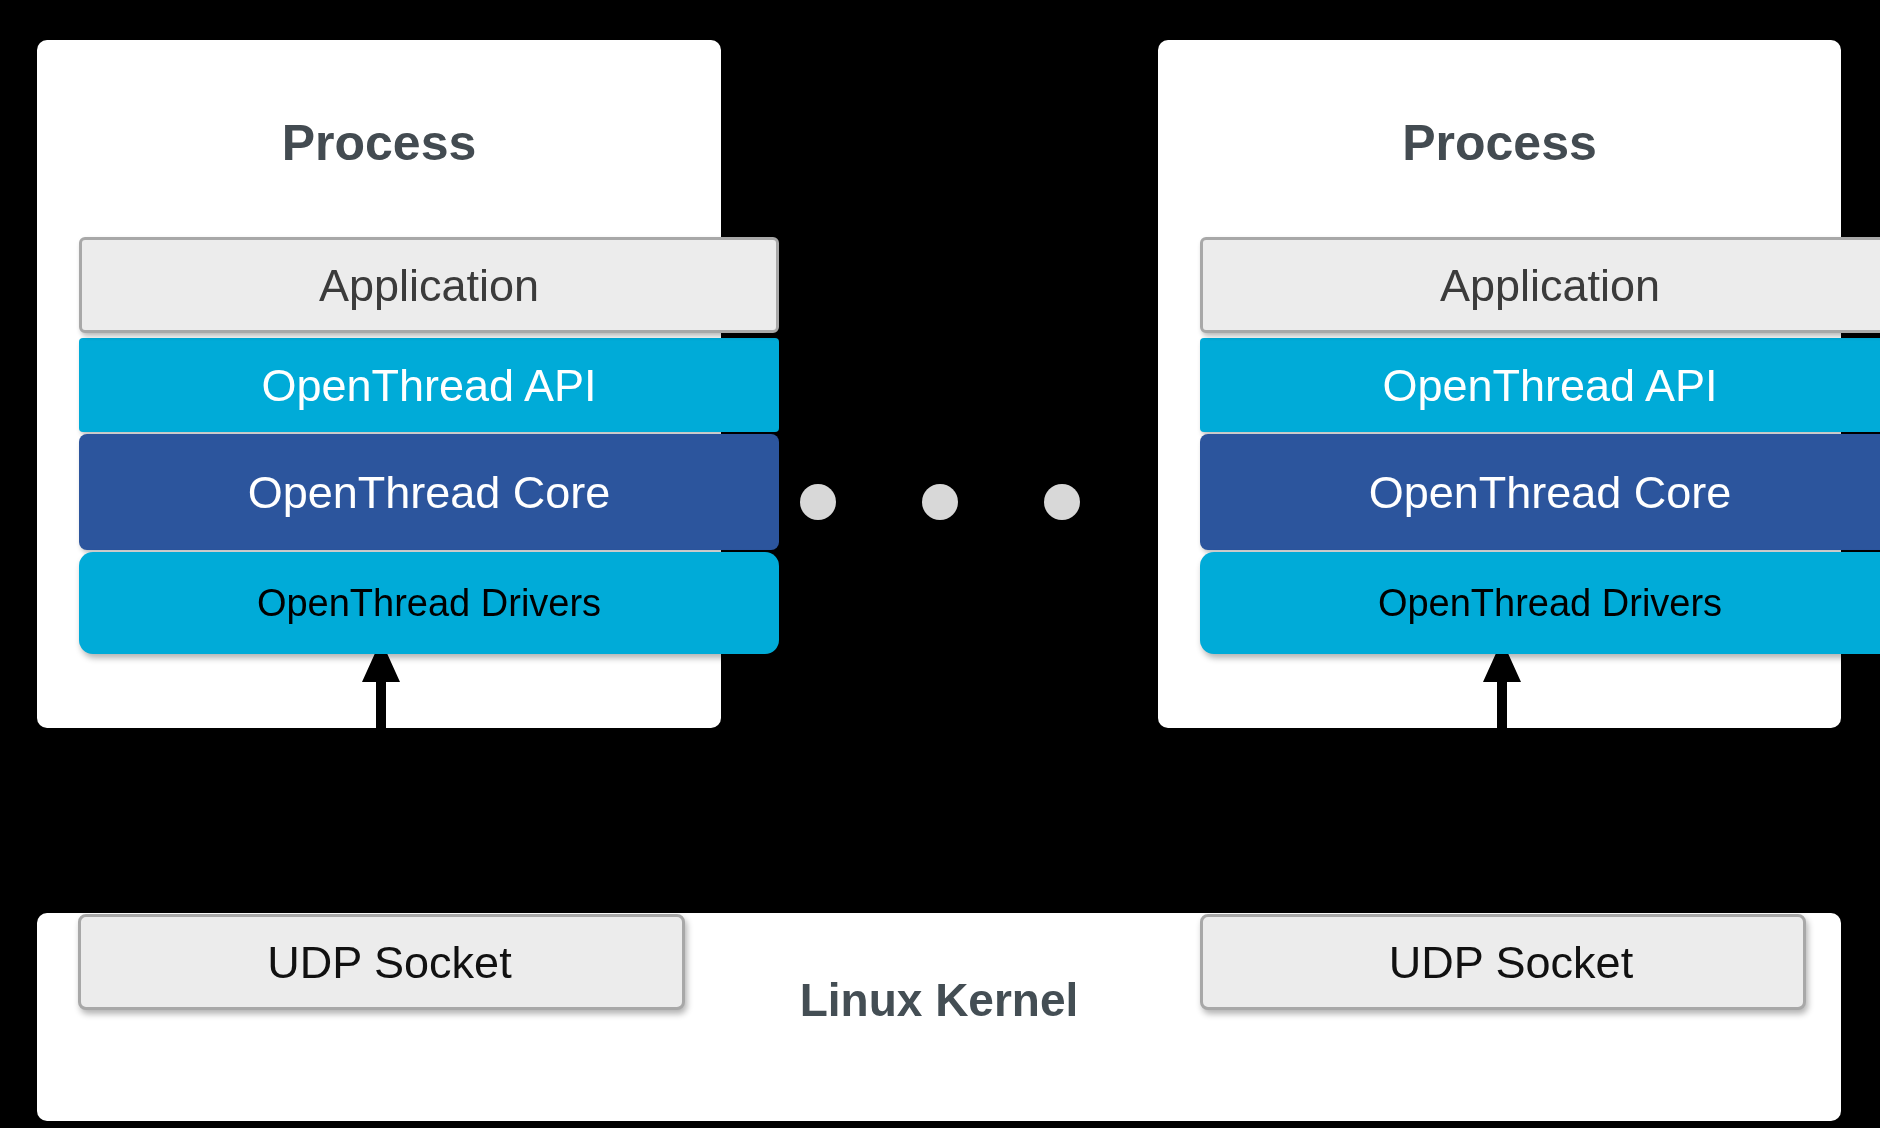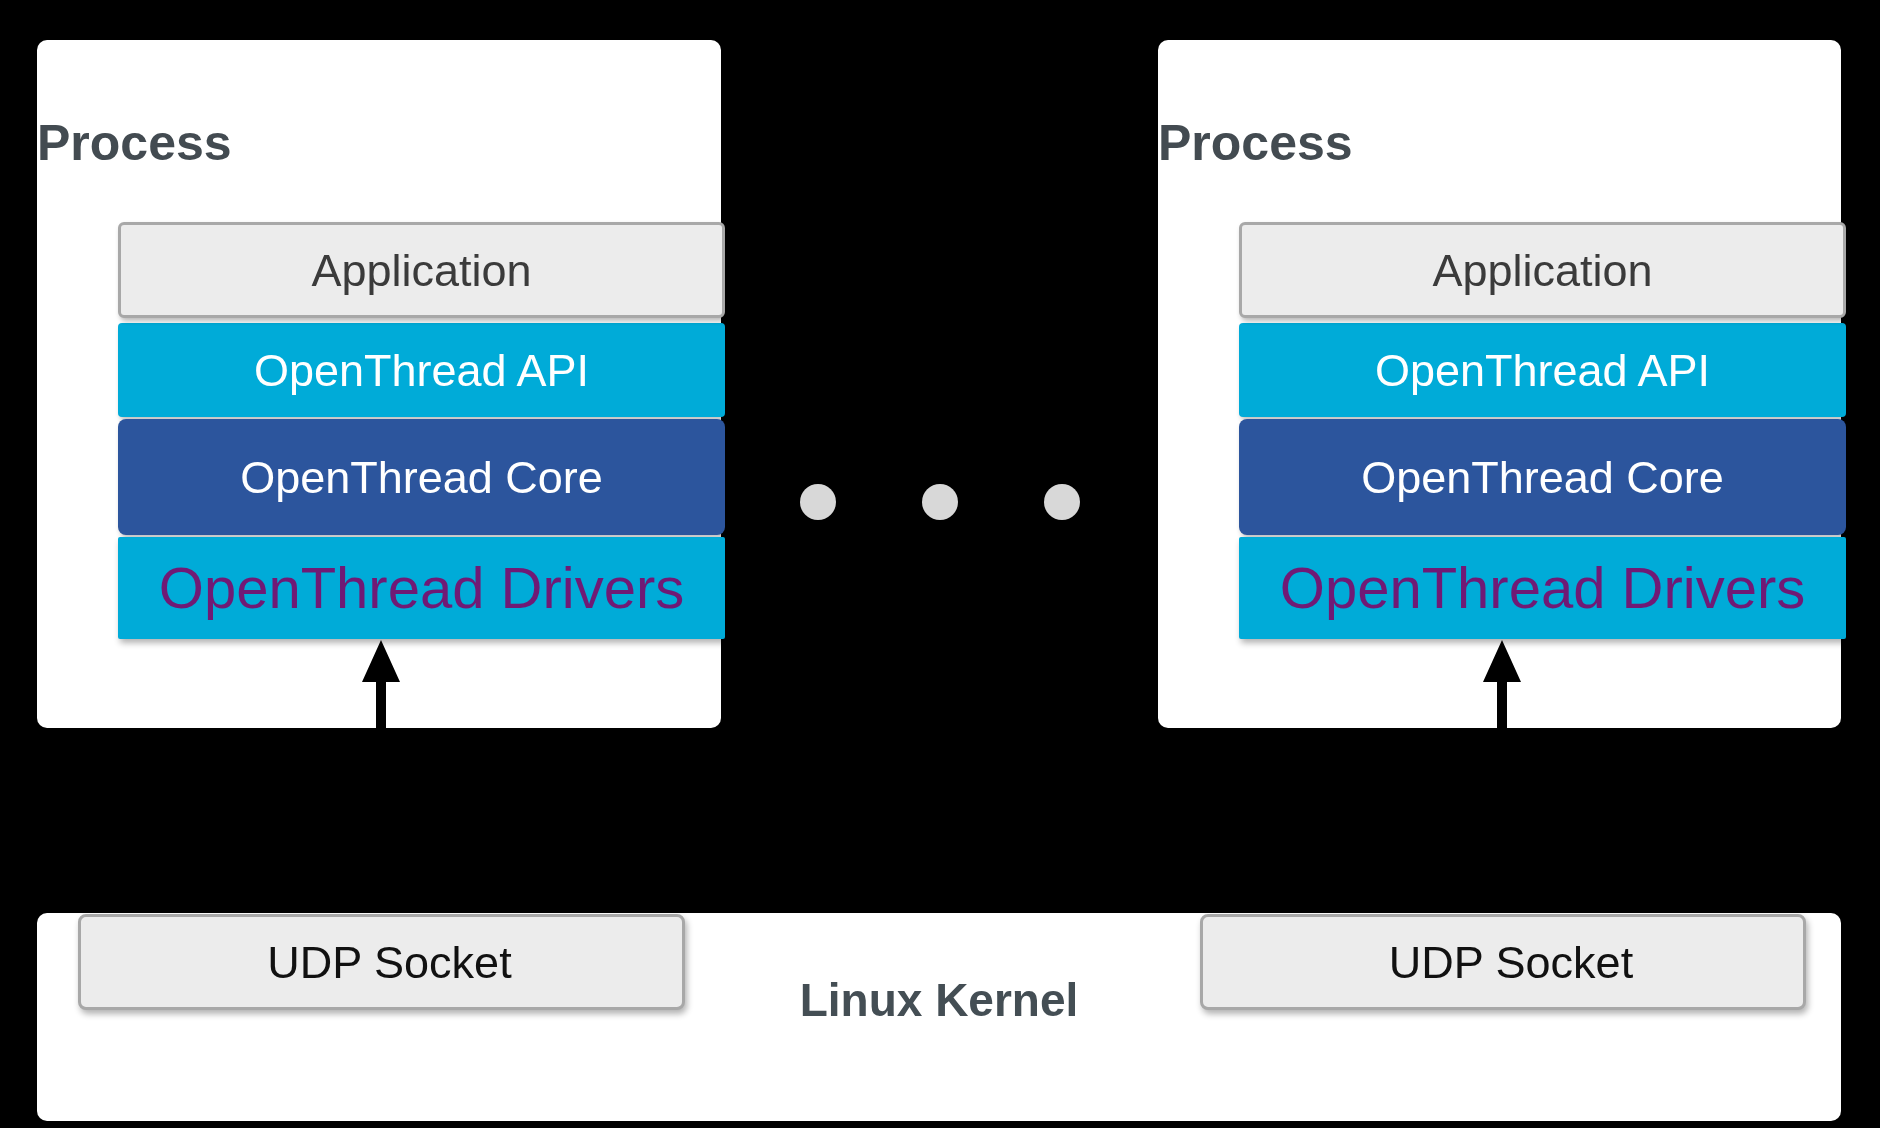--- a/index.html
+++ b/index.html
@@ -33,35 +33,34 @@
     box-sizing: border-box;
   }
   .process-card.left  { left: 37px;   top: 40px; width: 684px; height: 688px; }
   .process-card.right { left: 1158px; top: 40px; width: 683px; height: 688px; }
 
   .process-title {
     position: absolute;
     top: 78px;
     left: 0;
     width: 100%;
-    text-align: left;
+    text-align: center;
     font-size: 50px;
     font-weight: bold;
     color: #434b51;
     letter-spacing: 0px;
     line-height: 1;
   }
 
   
   .stack {
     position: absolute;
     left: 42px;
-    top: 182px;
-    width: 607px;
-    margin-left: 39px;
+    top: 197px;
+    width: 700px;
   }
   .layer {
     position: relative;
     box-sizing: border-box;
     display: flex;
     align-items: center;
     justify-content: center;
     text-align: center;
     line-height: 1;
   }
@@ -94,23 +93,23 @@
     color: #ffffff;
     font-size: 45px;
     border-radius: 8px;
     box-shadow: 2px 3px 5px rgba(0,0,0,0.25);
     z-index: 2;
   }
   .layer.drivers {
     height: 102px;
     margin-top: 2px;
     background: #00abd8;
-    color: #701a75;
-    font-size: 58px;
-    border-radius: 2px;
+    color: #000000;
+    font-size: 38px;
+    border-radius: 14px;
     box-shadow: 2px 4px 6px rgba(0,0,0,0.3);
     z-index: 2;
   }
 
   
   .arrow {
     position: absolute;
     width: 52px;
     height: 92px;
   }

